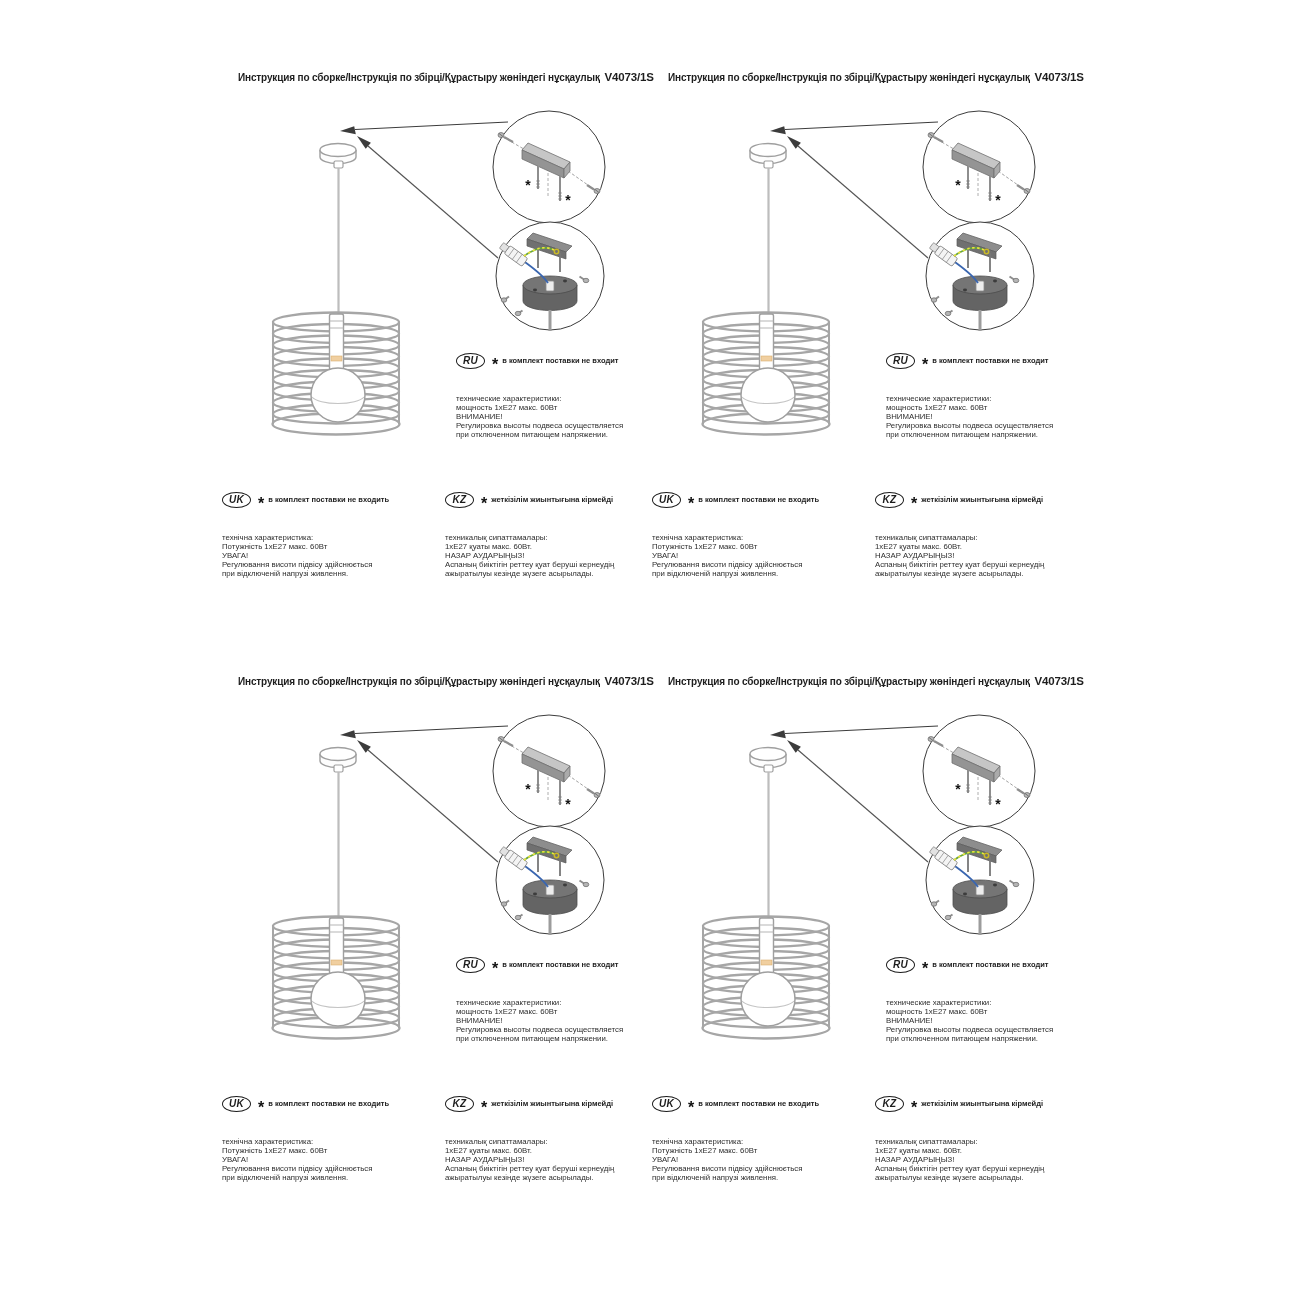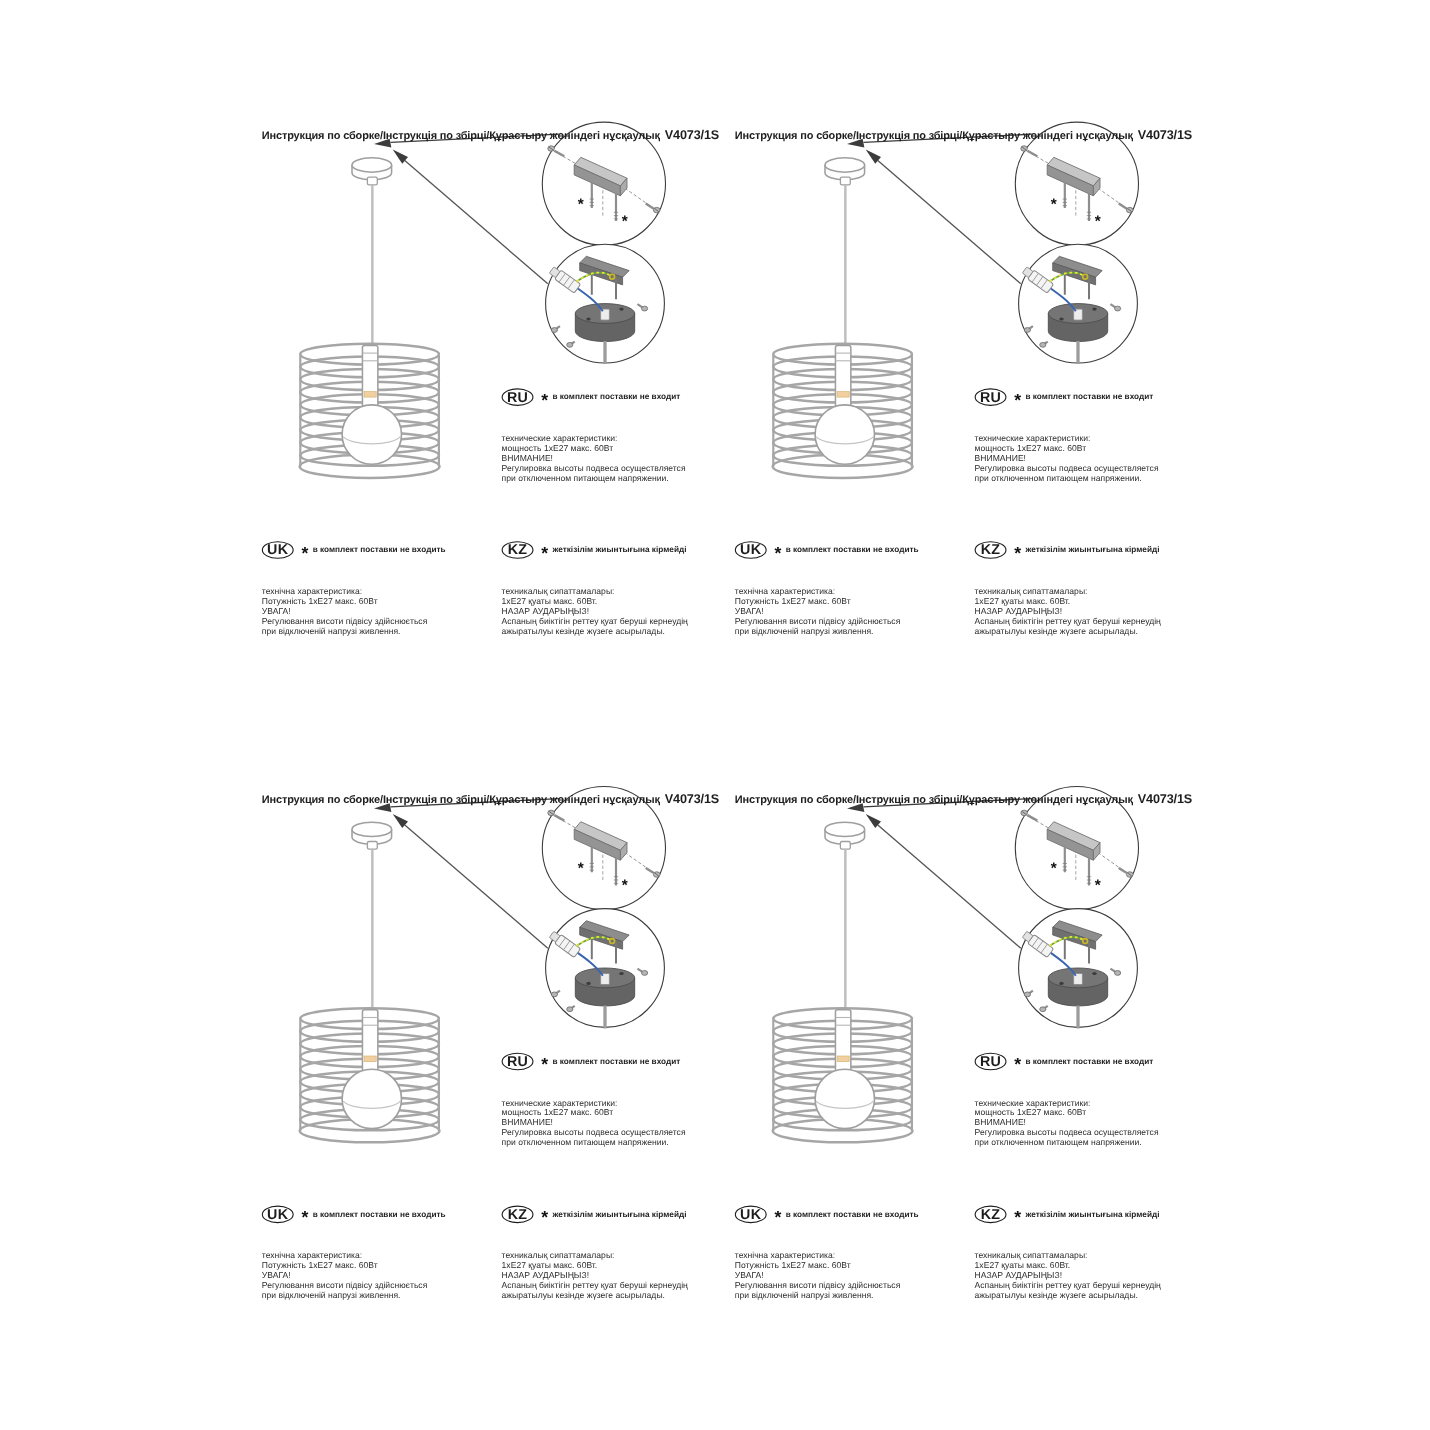--- a/index.html
+++ b/index.html
@@ -2,30 +2,30 @@
 <html><head>
 <meta charset="utf-8">
 <style>
   html,body{margin:0;padding:0;background:#fff;}
   #page{position:relative;width:1300px;height:1300px;background:#ffffff;overflow:hidden;
         font-family:"Liberation Sans","DejaVu Sans",sans-serif;}
   .panel{position:absolute;width:430px;height:604px;}
   .q1{left:222px;top:40px}.q2{left:652px;top:40px}.q3{left:222px;top:644px}.q4{left:652px;top:644px}
   .panel svg{position:absolute;left:0;top:0;}
   .title{position:absolute;left:16px;top:31px;font-size:10px;font-weight:700;color:#1e1e1e;
-         white-space:nowrap;letter-spacing:-0.15px;margin-top:46px;}
+         white-space:nowrap;letter-spacing:-0.15px;}
   .title .model{font-size:11.5px;margin-left:2px;}
   .lang{position:absolute;width:208px;color:#2d2d2d;font-size:7.8px;line-height:9px;}
   .lang.ru{left:234px;top:312px}
-  .lang.uk{left:16px;top:451px}
-  .lang.kz{left:234px;top:451px}
+  .lang.uk{left:0;top:451px}
+  .lang.kz{left:223px;top:451px}
   .badge-row{display:flex;align-items:center;height:17px;}
   .badge{display:inline-flex;align-items:center;justify-content:center;flex:none;
          width:27px;height:14px;border:1.5px solid #1c1c1c;border-radius:50%;
-         font-size:13px;font-weight:700;letter-spacing:.3px;color:#1c1c1c;}
+         font-size:10px;font-weight:700;letter-spacing:.3px;color:#1c1c1c;font-style:italic;}
   .star{font-size:16px;font-weight:700;color:#111;line-height:8px;margin:0 4px 0 7px;
         position:relative;top:4px;}
   .note{font-size:7.5px;font-weight:700;color:#222;}
   .specs{margin-top:25px;}
   .warn{}
   text.ast{font-size:14px;font-weight:700;fill:#111;text-anchor:middle;
            font-family:"Liberation Sans","DejaVu Sans",sans-serif;}
 </style>
 </head>
 <body>

